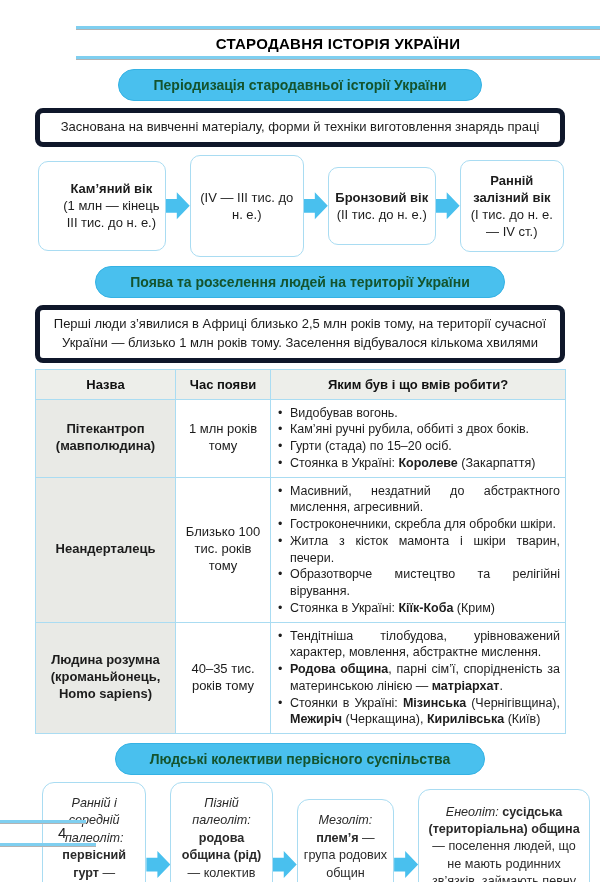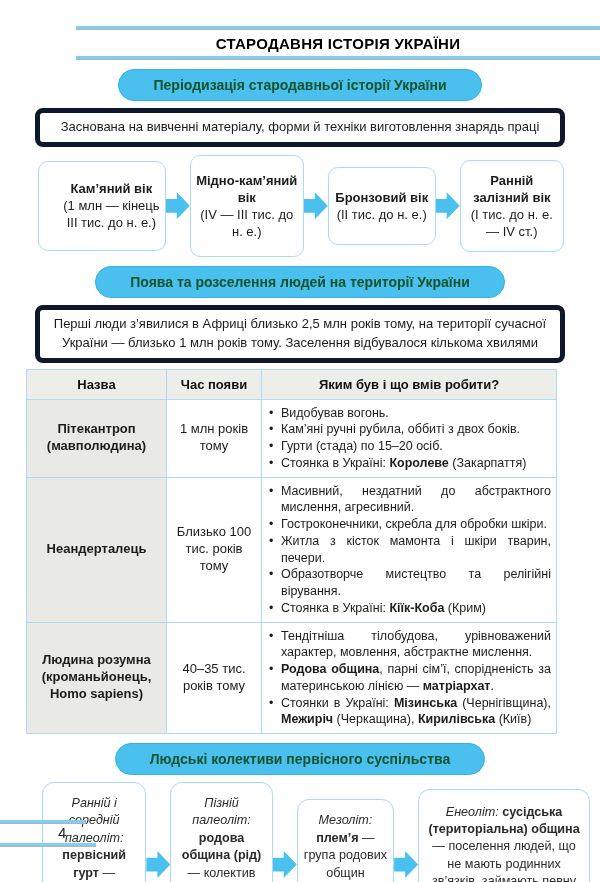--- a/index.html
+++ b/index.html
@@ -29,21 +29,21 @@
     display: flex; flex-direction: column; justify-content: center;
   }
   .fbox-title { font-weight: bold; }
   .arrow { width: 24px; height: 30px; background: #49c0ee; flex: 0 0 auto;
     clip-path: polygon(0% 27%, 46% 27%, 46% 5%, 100% 50%, 46% 95%, 46% 73%, 0% 73%); }
   .pw0 { width: 141px; min-height: 90px; padding-left: 24px; }
   .pw1 { width: 128px; min-height: 102px; }
   .pw2 { width: 121px; min-height: 78px; }
   .pw3 { width: 117px; min-height: 92px; }
   
-  table { border-collapse: collapse; width: 530px; margin: 0 26px; table-layout: fixed; }
+  table { border-collapse: collapse; width: 530px; margin: 0 35px; table-layout: fixed; }
   th, td { border: 1px solid #aadcf2; }
   th { background: #edeeea; font-size: 13px; padding: 7px 3px; color: #111; }
   col.c-name { width: 140px; } col.c-time { width: 95px; } col.c-desc { width: 295px; }
   td.name { background: #e9eae6; font-weight: bold; font-size: 13px; text-align: center; vertical-align: middle; padding: 4px 5px; line-height: 1.3; }
   td.time { background: #fff; font-size: 13px; text-align: center; vertical-align: middle; padding: 4px 4px; line-height: 1.3; }
   td.desc { background: #fff; padding: 5px 5px 5px 6px; vertical-align: middle; }
   td.desc ul { list-style: none; }
   td.desc li { position: relative; padding-left: 13px; font-size: 12.5px; line-height: 1.34; text-align: justify; hyphens: auto; }
   td.desc li::before { content: "•"; position: absolute; left: 1px; top: 0; }
   
@@ -78,21 +78,20 @@
 
 <div class="outline-box">Заснована на вивченні матеріалу, форми й техніки виготовлення знарядь праці</div>
 
 <div class="flow">
     <div class="fbox pw0">
       <div class="fbox-title">Кам’яний вік</div>
       <div class="fbox-detail">(1 млн — кінець III тис. до н. е.)</div>
     </div>
     <div class="arrow"></div>
     <div class="fbox pw1">
-      <div class="fbox-title">Мідно-кам’яний вік</div>
       <div class="fbox-detail">(IV — III тис. до н. е.)</div>
     </div>
     <div class="arrow"></div>
     <div class="fbox pw2">
       <div class="fbox-title">Бронзовий вік</div>
       <div class="fbox-detail">(II тис. до н. е.)</div>
     </div>
     <div class="arrow"></div>
     <div class="fbox pw3">
       <div class="fbox-title">Ранній залізний вік</div>

